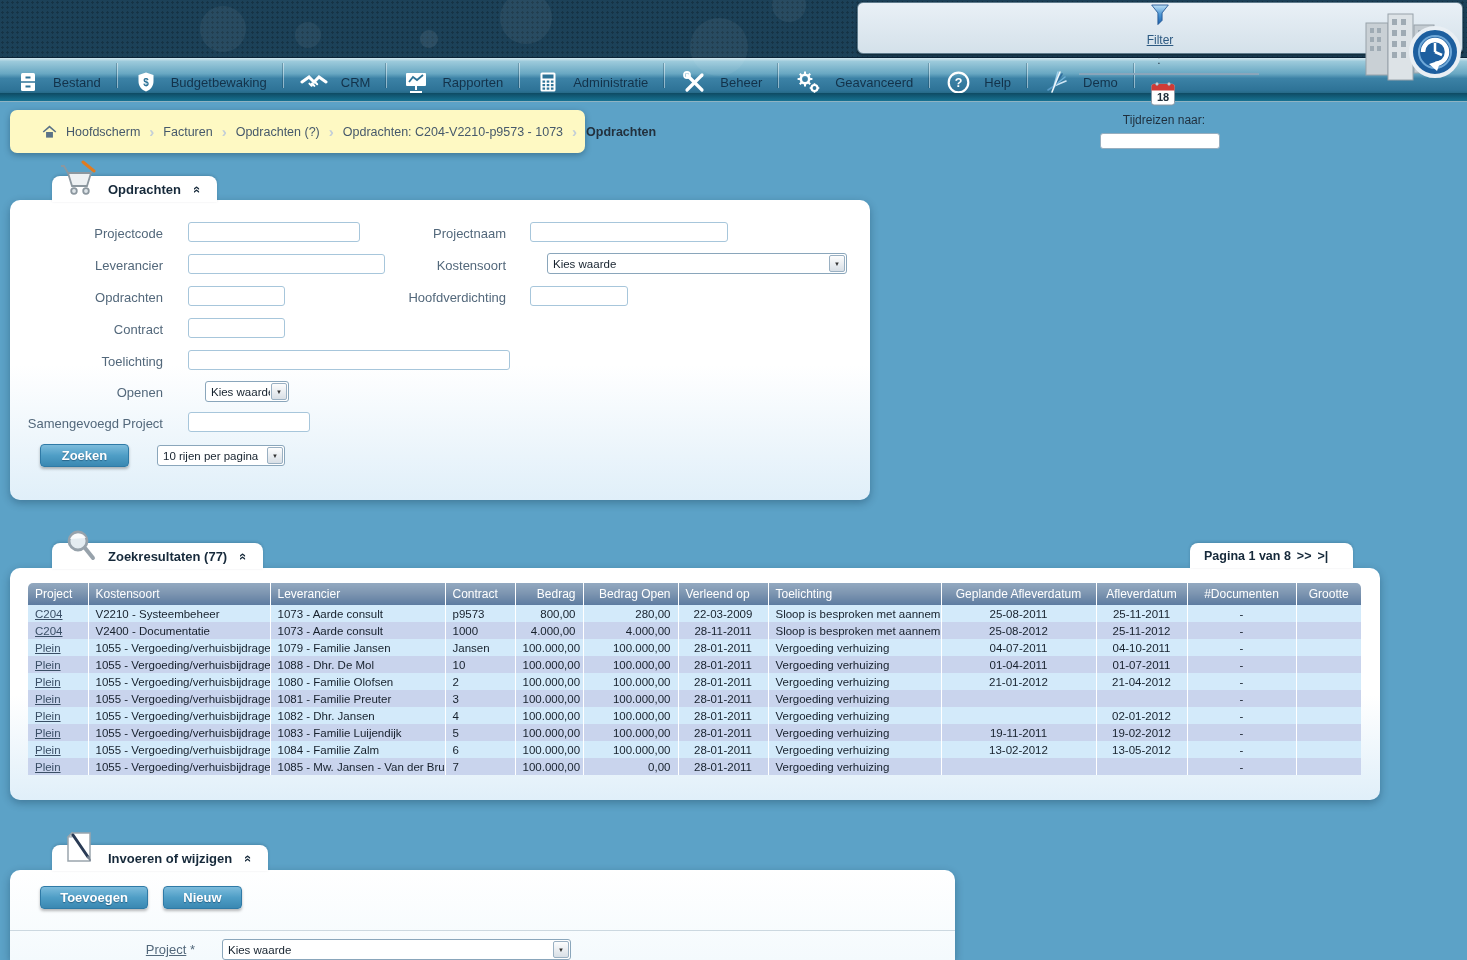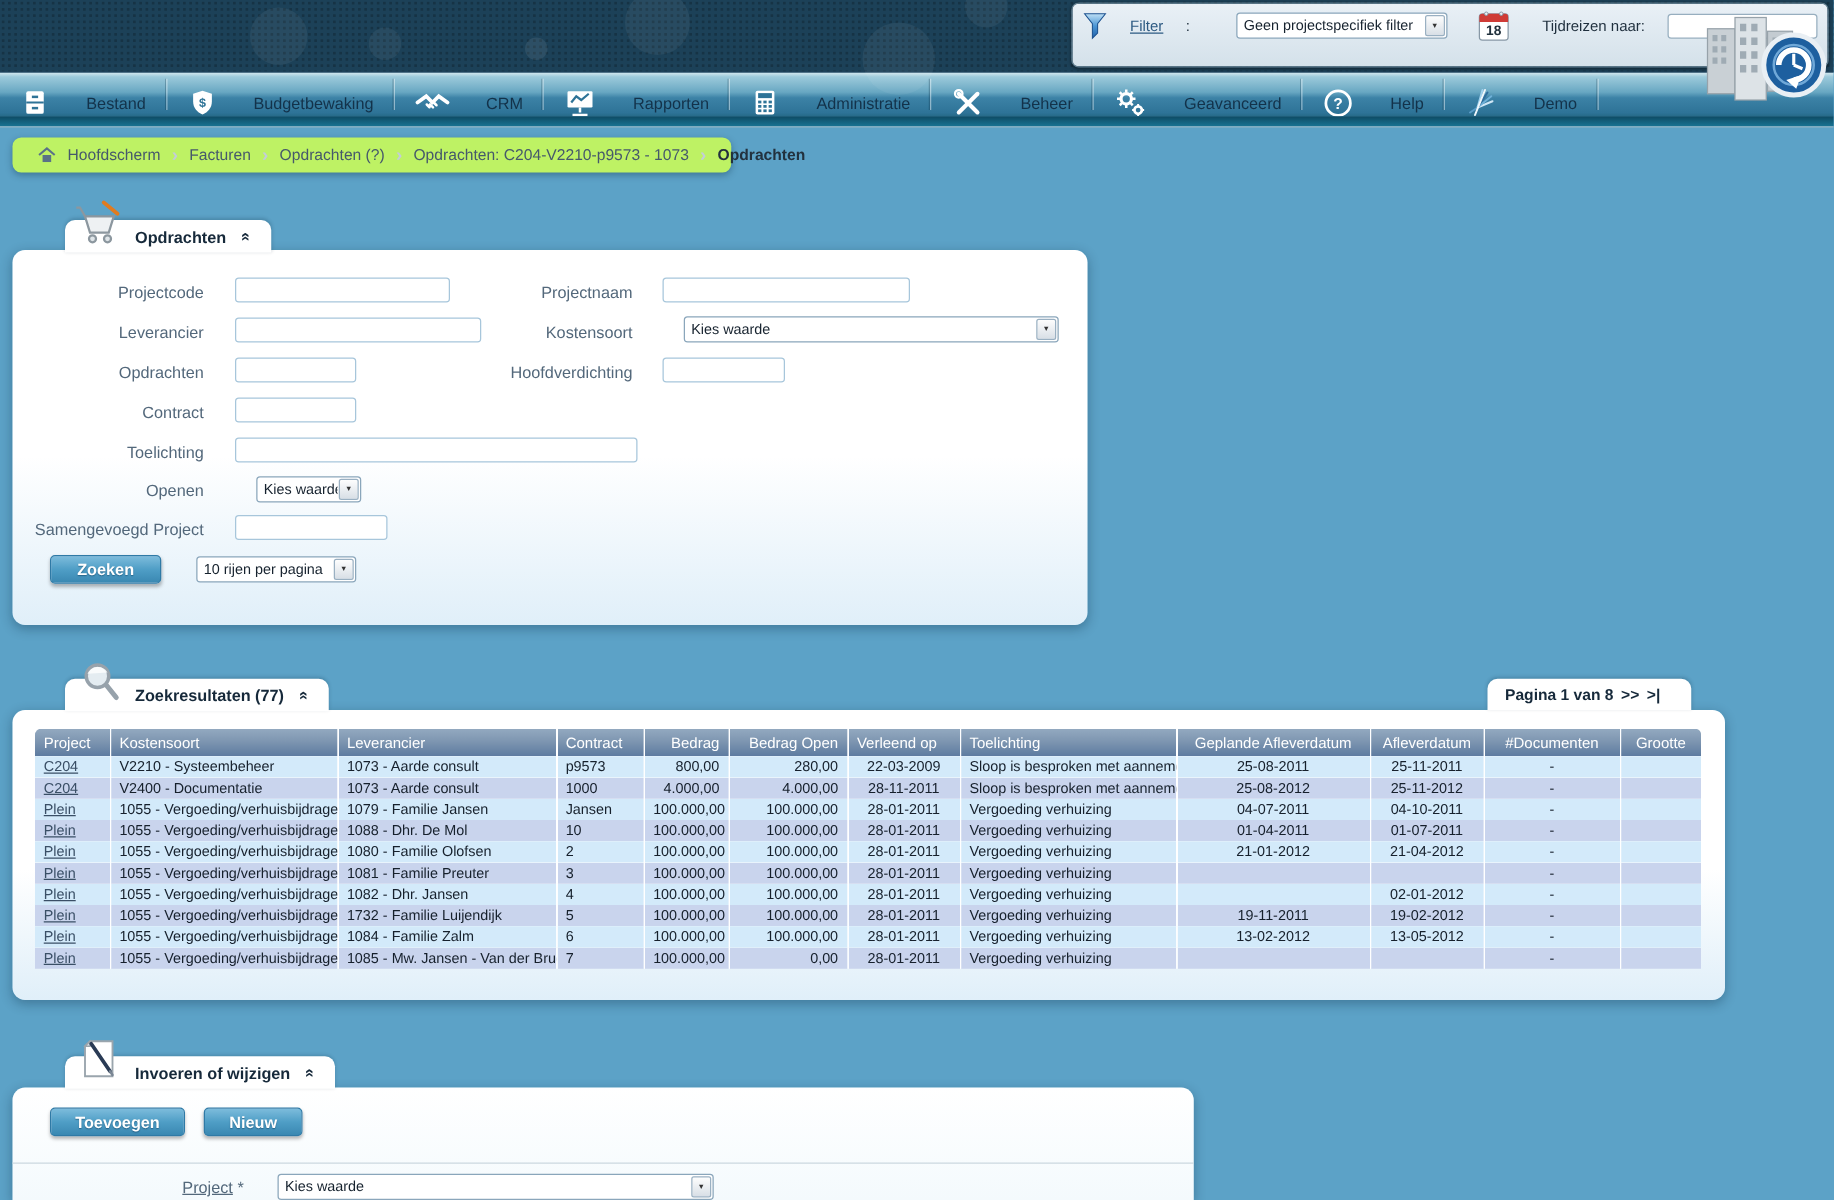--- a/index.html
+++ b/index.html
@@ -37,21 +37,21 @@
     border:1px solid #5f7b8c; border-radius:6px;
     background:linear-gradient(#e9f0f6,#d4e1ea);
     box-shadow:0 1px 3px rgba(0,0,0,.45);
   }
   .pp-title{
     height:15px; line-height:15px; text-align:center;
     font-size:11.5px; color:#1f2f3d;
     background:linear-gradient(#f3f7fa,#e0e9f0);
     border-bottom:1px solid #c2cfdb; border-radius:5px 5px 0 0;
   }
-  .pp-row{ display:flex; align-items:center; height:35px; padding:0 8px; gap:18px; }
+  .pp-row{ display:flex; align-items:center; height:35px; padding:0 8px; gap:6px;flex-direction:column; }
   .filter-link{ font-size:12px; color:#2d5a82; text-decoration:underline; cursor:pointer; }
   .filter-colon{ font-size:12px; color:#1f2f3d; margin-right:2px; }
   .tt-label{ font-size:12px; color:#1f2f3d; margin-left:8px; white-space:nowrap; }
   .tt-input{ width:120px; height:20px; border:1px solid #97aebf; border-radius:3px; padding:0 4px; font-size:12px; }
   .buildings{ position:absolute; right:0px; top:6px; width:108px; height:74px; z-index:9; }
   
   .select{
     height:21px; background:#fff; border:1px solid #8aa6bb; border-radius:3px;
     display:flex; align-items:center; overflow:hidden;margin-left:17px;
   }
@@ -65,36 +65,36 @@
   .sel-btn::after{ content:"▼"; font-size:6px; color:#333; }
   .w180{ width:180px; }
   
   .menubar{
     position:absolute; left:0; top:57px; width:1467px; height:36px;
     background:linear-gradient(180deg,#d4e8ef 0%,#9ccadb 10%,#68a7c2 45%,#3c82a6 58%,#2e7397 92%,#266a88 100%);
     border-top:1px solid #0b2438;
     display:flex; align-items:stretch; z-index:4;
   }
   .menu-item{
-    display:flex; align-items:center; gap:29px; padding:0 16px;
+    display:flex; align-items:center; gap:13px; padding:0 16px;
     cursor:pointer; position:relative;margin-top:13px;
   }
   .menu-sep{ width:1px; margin:5px 0; background:rgba(255,255,255,.45); box-shadow:-1px 0 0 rgba(0,30,50,.25); }
   .mlabel{ font-size:13px; color:#13324a; white-space:nowrap; }
   .micon{ display:flex; align-items:center; }
   .subbar{
     position:absolute; left:0; top:93px; width:1467px; height:9px;
     background:linear-gradient(#0e4a63,#177292);
     border-bottom:1px solid #8fb3c2; z-index:4;
   }
   
   .breadcrumb{
-    position:absolute; left:10px; top:110px; width:575px; height:28px;
-    background:#bef264; border-radius:7px; box-shadow:0 2px 6px rgba(5,35,55,.35);
-    display:flex; align-items:center; padding:0 20px; gap:9px; z-index:3;
+    position:absolute; left:10px; top:110px; width:575px; height:43px;
+    background:#fef9c3; border-radius:7px; box-shadow:0 2px 6px rgba(5,35,55,.35);
+    display:flex; align-items:center; padding:0 32px; gap:9px; z-index:3;
   }
   .crumb{ font-size:12.5px; color:#46596b; white-space:nowrap; cursor:pointer; }
   .crumb.last{ font-weight:bold; color:#22313e; cursor:default; }
   .bc-sep{ color:#c3ced8; font-size:15px; font-weight:bold; }
   .bc-sep::before{ content:"›"; }
   .home-icon{ display:flex; align-items:center; }
   
   .tab{
     position:absolute; height:26px; background:#fff; border-radius:8px 8px 0 0;
     display:flex; align-items:center; padding:0 16px 0 56px;
@@ -591,21 +591,21 @@
           <td class="c6">28-01-2011</td>
           <td class="c7">Vergoeding verhuizing</td>
           <td class="c8"></td>
           <td class="c9">02-01-2012</td>
           <td class="c10">-</td>
           <td class="c11"></td>
         </tr>
         <tr>
           <td class="c0"><a class="cell-link">Plein</a></td>
           <td class="c1">1055 - Vergoeding/verhuisbijdrage</td>
-          <td class="c2">1732 - Familie Luijendijk</td>
+          <td class="c2">1083 - Familie Luijendijk</td>
           <td class="c3">5</td>
           <td class="c4">100.000,00</td>
           <td class="c5">100.000,00</td>
           <td class="c6">28-01-2011</td>
           <td class="c7">Vergoeding verhuizing</td>
           <td class="c8">19-11-2011</td>
           <td class="c9">19-02-2012</td>
           <td class="c10">-</td>
           <td class="c11"></td>
         </tr>

